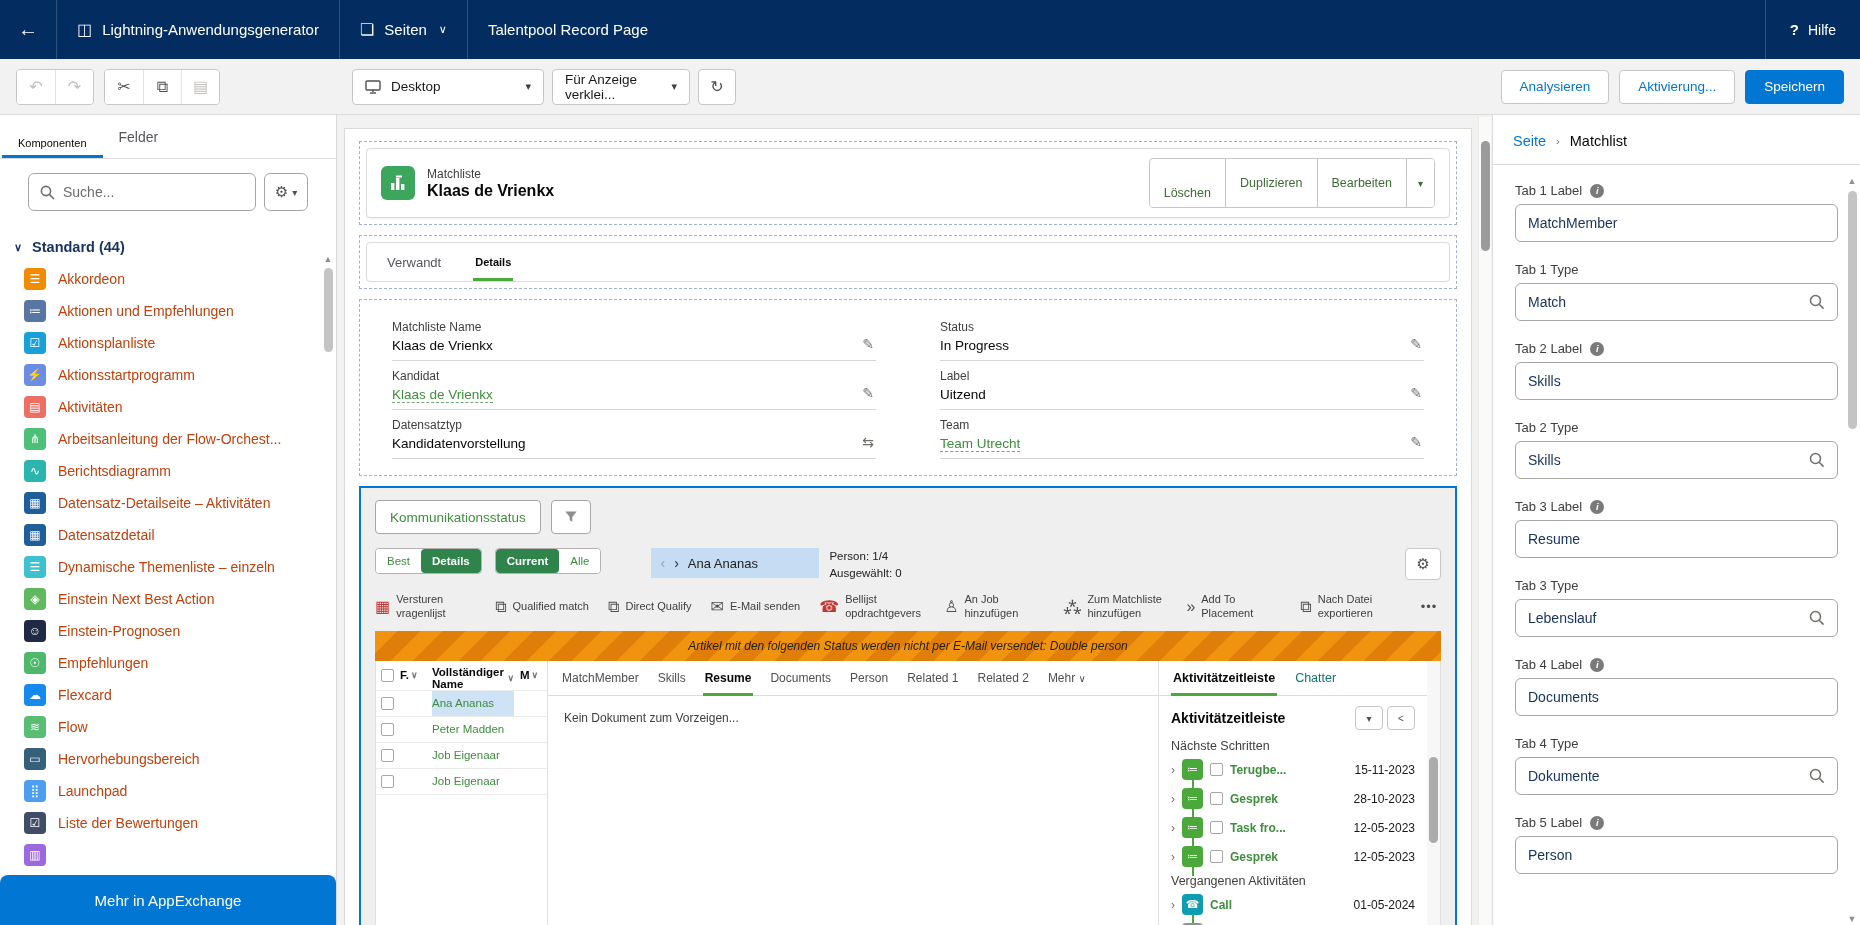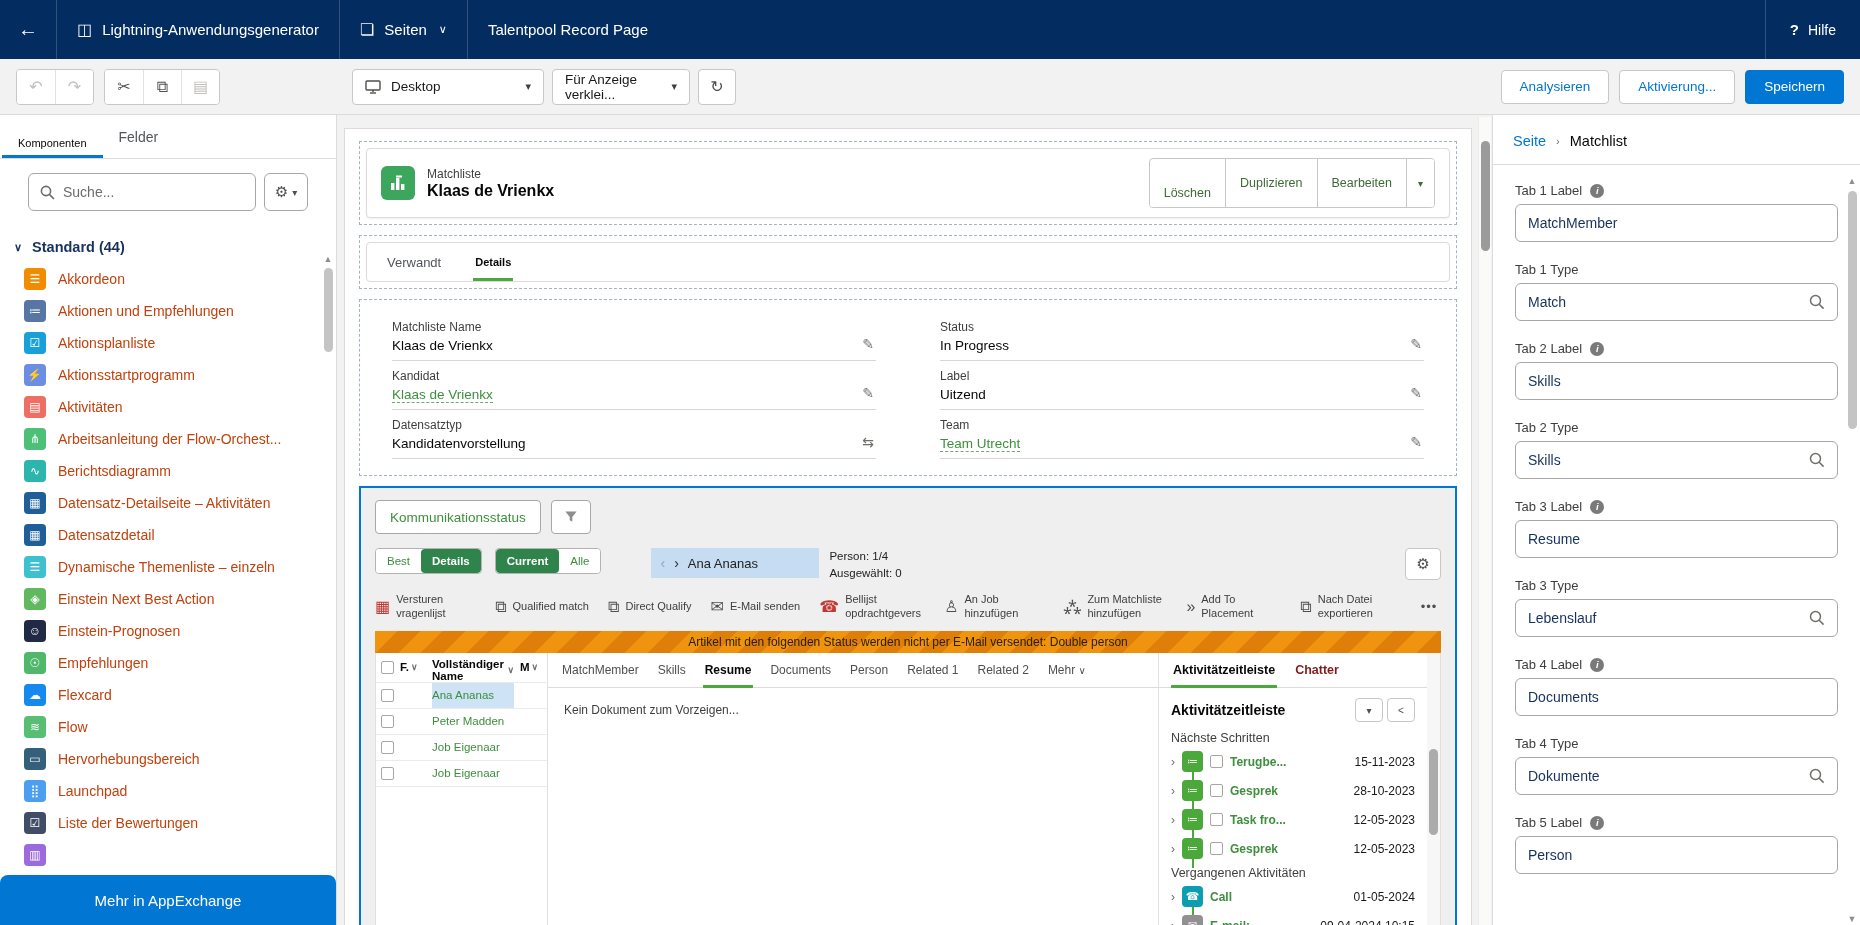--- a/index.html
+++ b/index.html
@@ -96,21 +96,21 @@
 .nav .c1{color:#8FA6BD;font-size:14px;cursor:pointer;}
 .nav .c2{color:#2B2B2B;font-size:14px;cursor:pointer;}
 .counts{margin-left:10px;font-size:11.5px;color:#222;line-height:1.45;}
 .gear2{margin-left:auto;width:36px;height:32px;background:#fff;border:1px solid #C9C7C5;border-radius:4px;font-size:15px;color:#514F4D;display:flex;align-items:center;justify-content:center;cursor:pointer;}
 .acts{display:flex;align-items:center;gap:19px;margin:12px 0 10px;}
 .act{display:flex;align-items:center;gap:6px;font-size:11px;color:#3E3E3C;line-height:1.25;cursor:pointer;}
 .act .ai{font-size:16px;color:#514F4D;flex:none;}
 .act .ai.red{color:#C23934;}
 .act .al{max-width:80px;}
 .act.more{font-size:13px;color:#514F4D;letter-spacing:1px;margin-left:4px;}
-.banner{height:22px;background:repeating-linear-gradient(135deg,#F0940F 0 16px,#DF7E08 16px 32px);display:flex;align-items:center;justify-content:center;font-size:12px;color:#2B2108;}
+.banner{height:30px;background:repeating-linear-gradient(135deg,#F0940F 0 16px,#DF7E08 16px 32px);display:flex;align-items:center;justify-content:center;font-size:12px;color:#2B2108;font-style:italic;}
 .body3{display:flex;background:#fff;border:1px solid #E0E0E0;border-top:none;height:302px;position:relative;}
 .tblc{width:172px;border-right:1px solid #E0E0E0;font-size:11.5px;flex:none;}
 .trow{display:flex;align-items:center;height:26px;border-bottom:1px solid #ECEBEA;padding:0 5px;gap:6px;}
 .trow.head{height:30px;font-weight:bold;color:#080707;}
 .cb{width:13px;height:13px;border:1px solid #A9A7A5;border-radius:2px;background:#fff;flex:none;cursor:pointer;}
 .colF{width:26px;display:flex;gap:2px;align-items:center;flex:none;}
 .colN{flex:1;display:flex;gap:3px;align-items:center;min-width:0;height:100%;padding-top:6px;}
 .trow:not(.head) .colN{padding-top:0;align-items:center;}
 .colM{width:22px;display:flex;gap:2px;align-items:center;flex:none;}
 .sort{color:#706E6B;font-size:9px;}
@@ -118,21 +118,21 @@
 .colN.sel2{background:#CFE3F7;}
 .viewerc{flex:1;display:flex;flex-direction:column;border-right:1px solid #E0E0E0;min-width:0;}
 .vtabs{display:flex;gap:19px;padding:10px 14px 0;border-bottom:1px solid #DCDCDC;}
 .vtab{padding-bottom:9px;font-size:12px;color:#514F4D;position:relative;white-space:nowrap;cursor:pointer;}
 .vtab.act{font-weight:bold;color:#080707;}
 .vtab.act::after{content:"";position:absolute;left:-2px;right:-2px;bottom:-1px;height:3px;background:#4BA83B;}
 .vtab .car{font-size:10px;color:#514F4D;}
 .vempty{padding:15px 16px;font-size:12px;color:#3E3E3C;}
 .tlc{width:268px;display:flex;flex-direction:column;flex:none;}
 .tltabs{display:flex;gap:20px;padding:10px 14px 0;border-bottom:1px solid #DCDCDC;}
-.tltab{padding-bottom:9px;font-size:12.5px;color:#7f1d1d;position:relative;cursor:pointer;font-weight:bold;}
+.tltab{padding-bottom:9px;font-size:12.5px;color:#0f766e;position:relative;cursor:pointer;}
 .tltab.act{font-weight:bold;color:#080707;}
 .tltab.act::after{content:"";position:absolute;left:-2px;right:-2px;bottom:-1px;height:3px;background:#4BA83B;}
 .tlhead{display:flex;align-items:center;padding:10px 12px 6px;}
 .tlhead b{font-size:14px;color:#080707;}
 .tlbtns{margin-left:auto;display:flex;gap:4px;}
 .tlb{width:28px;height:24px;background:#fff;border:1px solid #C9C7C5;border-radius:4px;font-size:10px;color:#514F4D;display:flex;align-items:center;justify-content:center;cursor:pointer;}
 .tlsec{padding:3px 12px 2px;font-size:12.5px;color:#3E3E3C;}
 .tli{display:flex;align-items:center;gap:7px;padding:3px 12px;height:29px;}
 .tli .chv{color:#706E6B;font-size:12px;cursor:pointer;}
 .tic{width:21px;height:21px;border-radius:4px;color:#fff;font-size:11px;display:flex;align-items:center;justify-content:center;position:relative;flex:none;}

